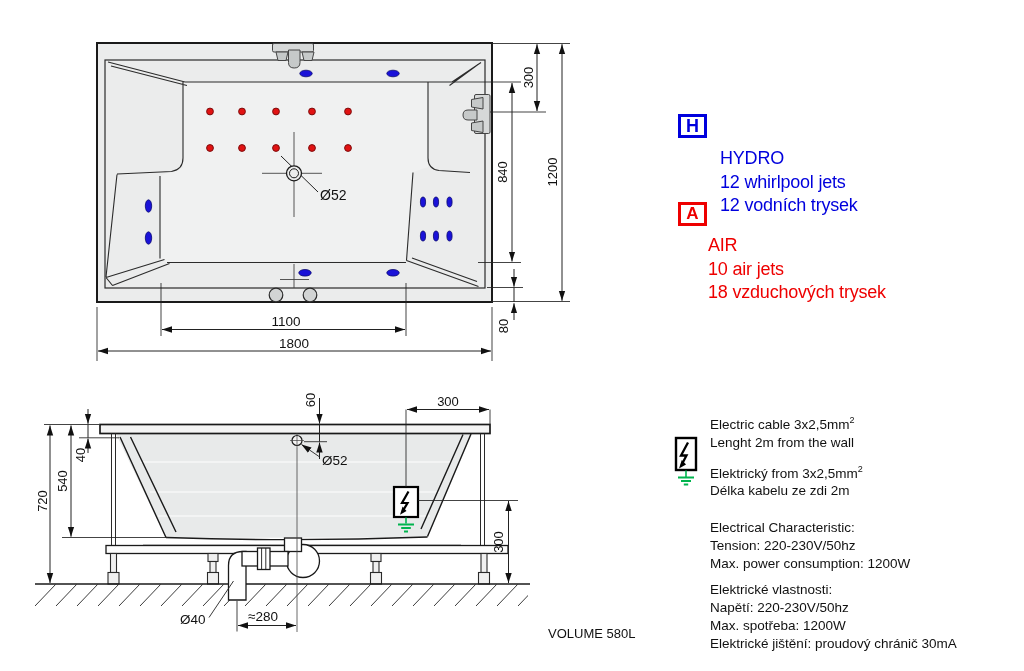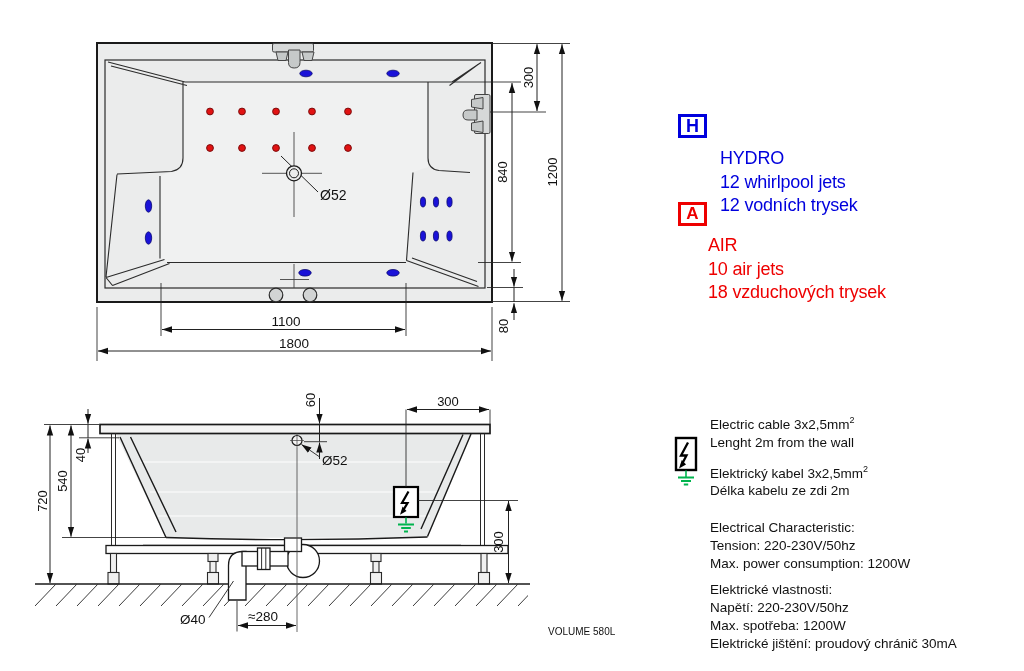--- a/index.html
+++ b/index.html
@@ -14,21 +14,21 @@
   .air-box{left:678px;top:202px;width:29px;height:24px;border:3px solid #ee0000;
            color:#ee0000;font-size:17px;}
   .legend-text{position:absolute;font-size:18px;line-height:23.5px;letter-spacing:-0.2px;white-space:nowrap;}
   .hydro-text{left:720px;top:115px;color:#0000dd;margin-top:32px;}
   .air-text{left:708px;top:203px;color:#ee0000;margin-top:31px;}
   .elec{position:absolute;left:710px;top:411px;font-size:13.5px;line-height:18px;
         color:#111;white-space:nowrap;}
   .elec p{margin:0 0 8px 0;}
   .elec p.gap-lg{margin-bottom:19px;}
   .elec sup{font-size:9px;}
-  .volume{position:absolute;left:548px;top:626px;font-size:10px;color:#111;white-space:nowrap;}
+  .volume{position:absolute;left:548px;top:626px;font-size:13px;color:#111;white-space:nowrap;}
 </style>
 </head>
 <body>
 
 <svg class="abs" style="left:0;top:0" width="1024" height="671" viewBox="0 0 1024 671">
   <defs>
     <marker id="mE" markerWidth="11" markerHeight="8" refX="10" refY="4" orient="auto" markerUnits="userSpaceOnUse">
         <path d="M0,0.8 L10,4 L0,7.2 Z" fill="#111"></path>
       </marker>
     <marker id="mS" markerWidth="11" markerHeight="8" refX="1" refY="4" orient="auto" markerUnits="userSpaceOnUse">
@@ -227,21 +227,21 @@
   <div>10 air jets</div>
   <div>18 vzduchových trysek</div>
 </div>
 
 <div class="elec">
   <p>
     <span>Electric cable 3x2,5mm</span><sup>2</sup><br>
     <span>Lenght 2m from the wall</span>
   </p>
   <p class="gap-lg">
-    <span>Elektrický kabel 3x2,5mm</span><sup>2</sup><br>
+    <span>Elektrický from 3x2,5mm</span><sup>2</sup><br>
     <span>Délka kabelu ze zdi 2m</span>
   </p>
   <p>
     <span>Electrical Characteristic:</span><br>
     <span>Tension: 220-230V/50hz</span><br>
     <span>Max. power consumption: 1200W</span><br>
   </p>
   <p>
     <span>Elektrické vlastnosti:</span><br>
     <span>Napětí: 220-230V/50hz</span><br>

